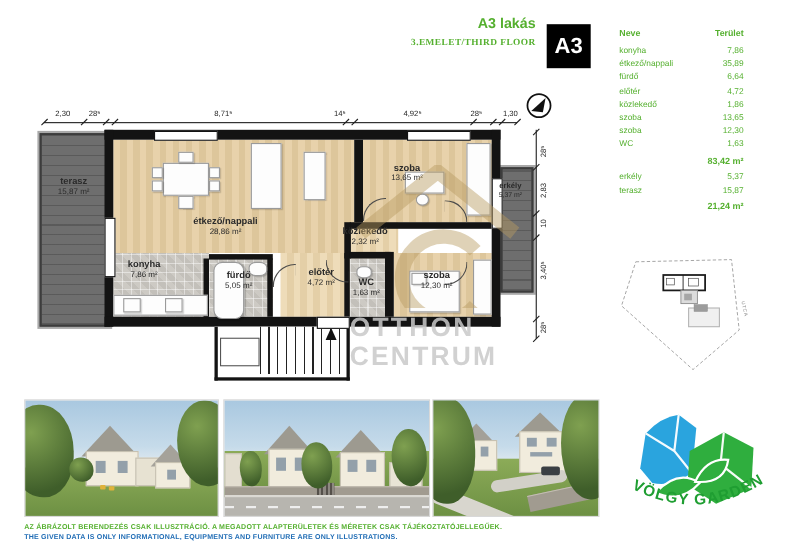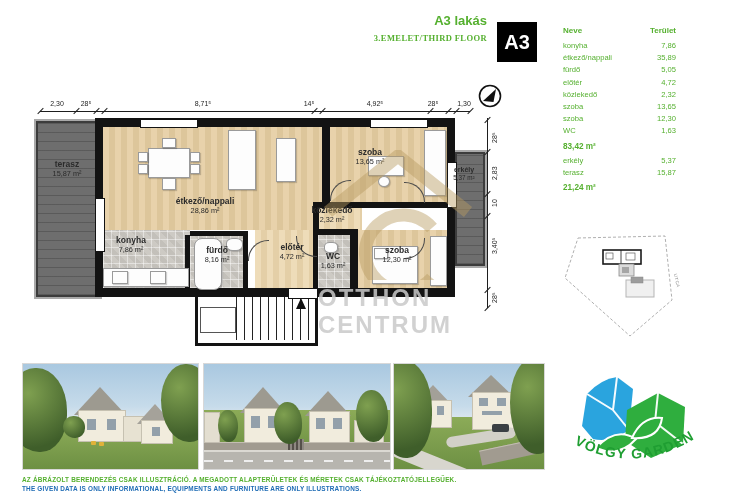--- a/index.html
+++ b/index.html
@@ -9,21 +9,21 @@
 
   
   .hdr-title{position:absolute;top:13px;right:243px;font-size:13px;font-weight:bold;color:#55b02f;white-space:nowrap;}
   .hdr-sub{position:absolute;top:33px;right:243px;font-size:8.5px;font-weight:bold;color:#55b02f;letter-spacing:.4px;white-space:nowrap;font-family:Liberation Serif, serif;}
   .badge{position:absolute;left:497px;top:22px;width:40px;height:40px;background:#000000;color:#fff;font-size:20px;font-weight:bold;display:flex;align-items:center;justify-content:center;}
 
   
   .tbl{position:absolute;left:563px;top:26px;width:113px;font-size:7.6px;color:#55b02f;}
   .t-head{display:flex;justify-content:space-between;font-weight:bold;font-size:8px;margin-bottom:5px;}
   .t-row{display:flex;justify-content:space-between;line-height:12.2px;}
-  .t-total{font-weight:bold;font-size:8.2px;margin-top:4px;margin-bottom:4px;}
+  .t-total{text-align:right;font-weight:bold;font-size:8.2px;margin-top:4px;margin-bottom:4px;}
 
   
   .wall{position:absolute;background:#131313;}
   .wood{position:absolute;background:repeating-linear-gradient(90deg,#e8d2ab 0 6px,#ddc69b 6px 12px);}
   .wood2{position:absolute;background:repeating-linear-gradient(90deg,#eedcb9 0 6px,#e4cfa7 6px 12px);}
   .tile{position:absolute;background-color:#c9c6c0;background-image:repeating-linear-gradient(0deg,rgba(255,255,255,.45) 0 1px,transparent 1px 8px),repeating-linear-gradient(90deg,rgba(255,255,255,.45) 0 1px,transparent 1px 8px),repeating-linear-gradient(45deg,#c3c0ba 0 5px,#cdcac4 5px 10px);}
   .deck{position:absolute;background:#6e6e6e;background-image:repeating-linear-gradient(0deg,rgba(0,0,0,.18) 0 1px,transparent 1px 9px);border:2px solid #3c3c3c;box-shadow:0 0 0 2px #a9a9a9;}
   .furn{position:absolute;background:#fdfdfd;border:1px solid #9a9a9a;box-shadow:1px 1px 1px rgba(0,0,0,.18);}
   .room-label{position:absolute;text-align:center;color:#2b2b2b;z-index:6;line-height:1.15;}
   .room-label .rn{font-weight:bold;font-size:8.5px;display:block;}
@@ -69,29 +69,29 @@
     <div class="t-row">
         <span>konyha</span>
         <span>7,86</span>
       </div>
     <div class="t-row">
         <span>étkező/nappali</span>
         <span>35,89</span>
       </div>
     <div class="t-row">
         <span>fürdő</span>
-        <span>5,05</span>
+        <span>6,64</span>
       </div>
     <div class="t-row">
         <span>előtér</span>
         <span>4,72</span>
       </div>
     <div class="t-row">
         <span>közlekedő</span>
-        <span>2,32</span>
+        <span>1,86</span>
       </div>
     <div class="t-row">
         <span>szoba</span>
         <span>13,65</span>
       </div>
     <div class="t-row">
         <span>szoba</span>
         <span>12,30</span>
       </div>
     <div class="t-row">
@@ -221,21 +221,21 @@
   <div class="room-label" style="left:145px;top:197px;width:120px;">
       <span class="rn">étkező/nappali</span>
       <span class="ra">28,86 m²</span>
     </div>
   <div class="room-label" style="left:100px;top:236px;width:62px;">
       <span class="rn">konyha</span>
       <span class="ra">7,86 m²</span>
     </div>
   <div class="room-label" style="left:186px;top:246px;width:62px;">
       <span class="rn">fürdő</span>
-      <span class="ra">8,16 m²</span>
+      <span class="ra">5,05 m²</span>
     </div>
   <div class="room-label" style="left:262px;top:243px;width:60px;">
       <span class="rn">előtér</span>
       <span class="ra">4,72 m²</span>
     </div>
   <div class="room-label" style="left:300px;top:206px;width:64px;">
       <span class="rn">közlekedő</span>
       <span class="ra">2,32 m²</span>
     </div>
   <div class="room-label" style="left:316px;top:252px;width:34px;">

